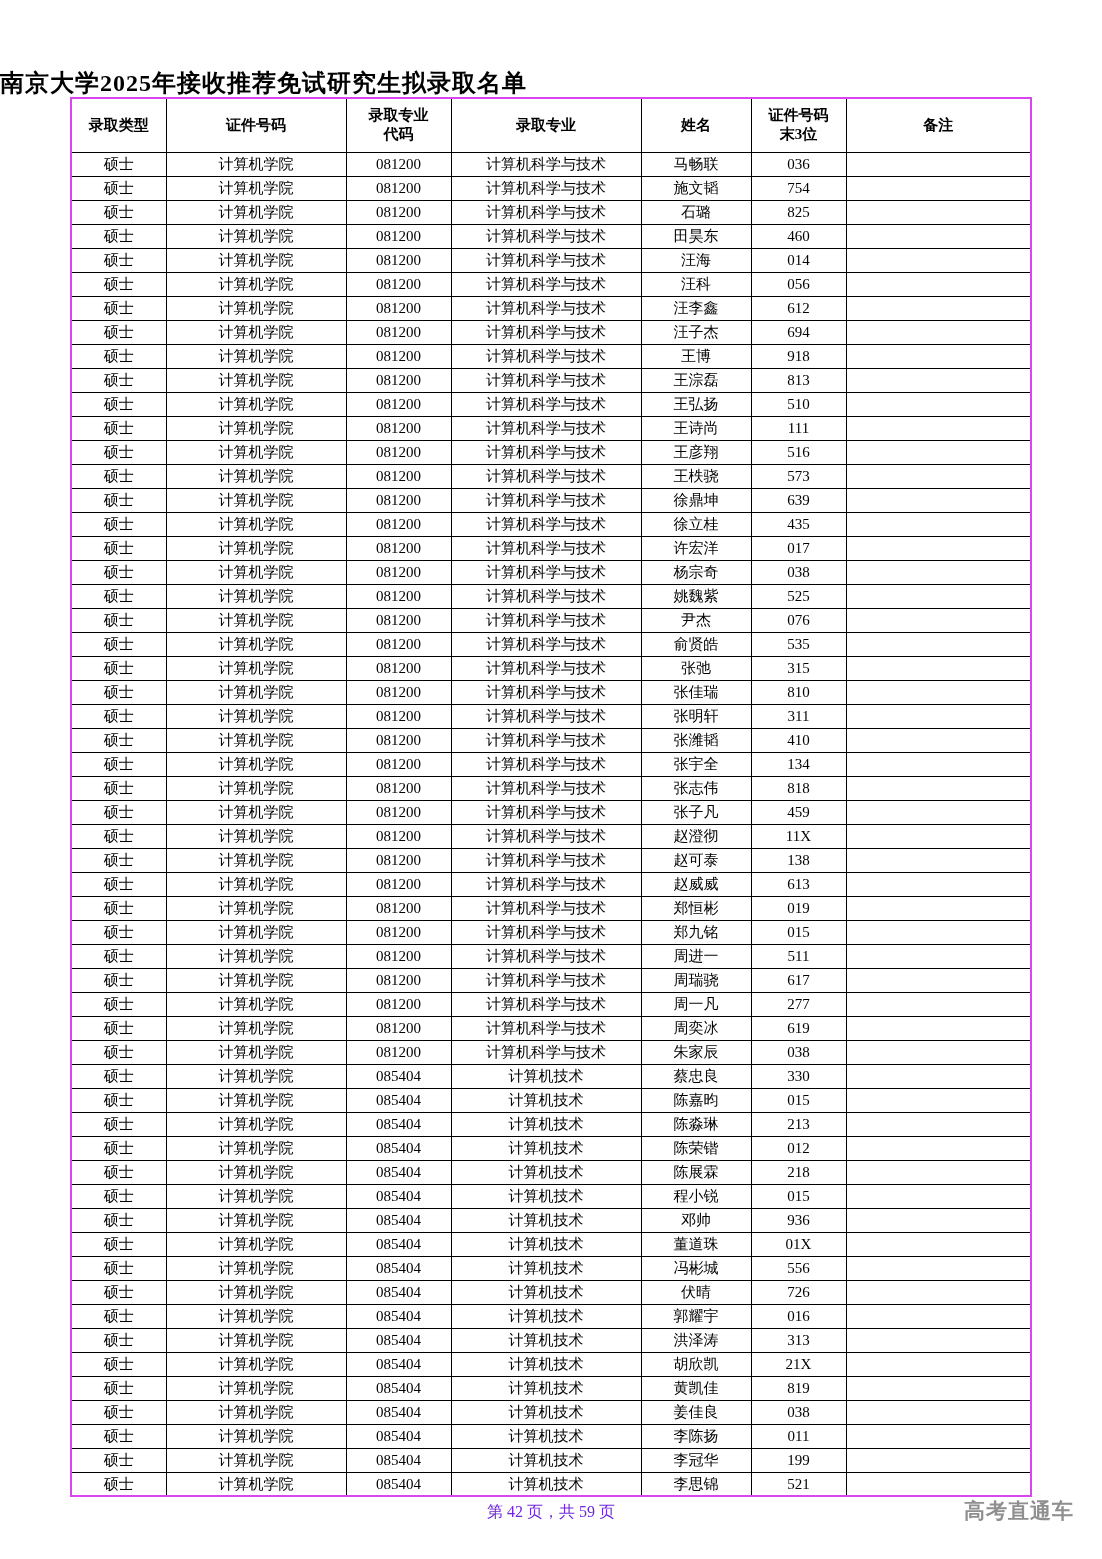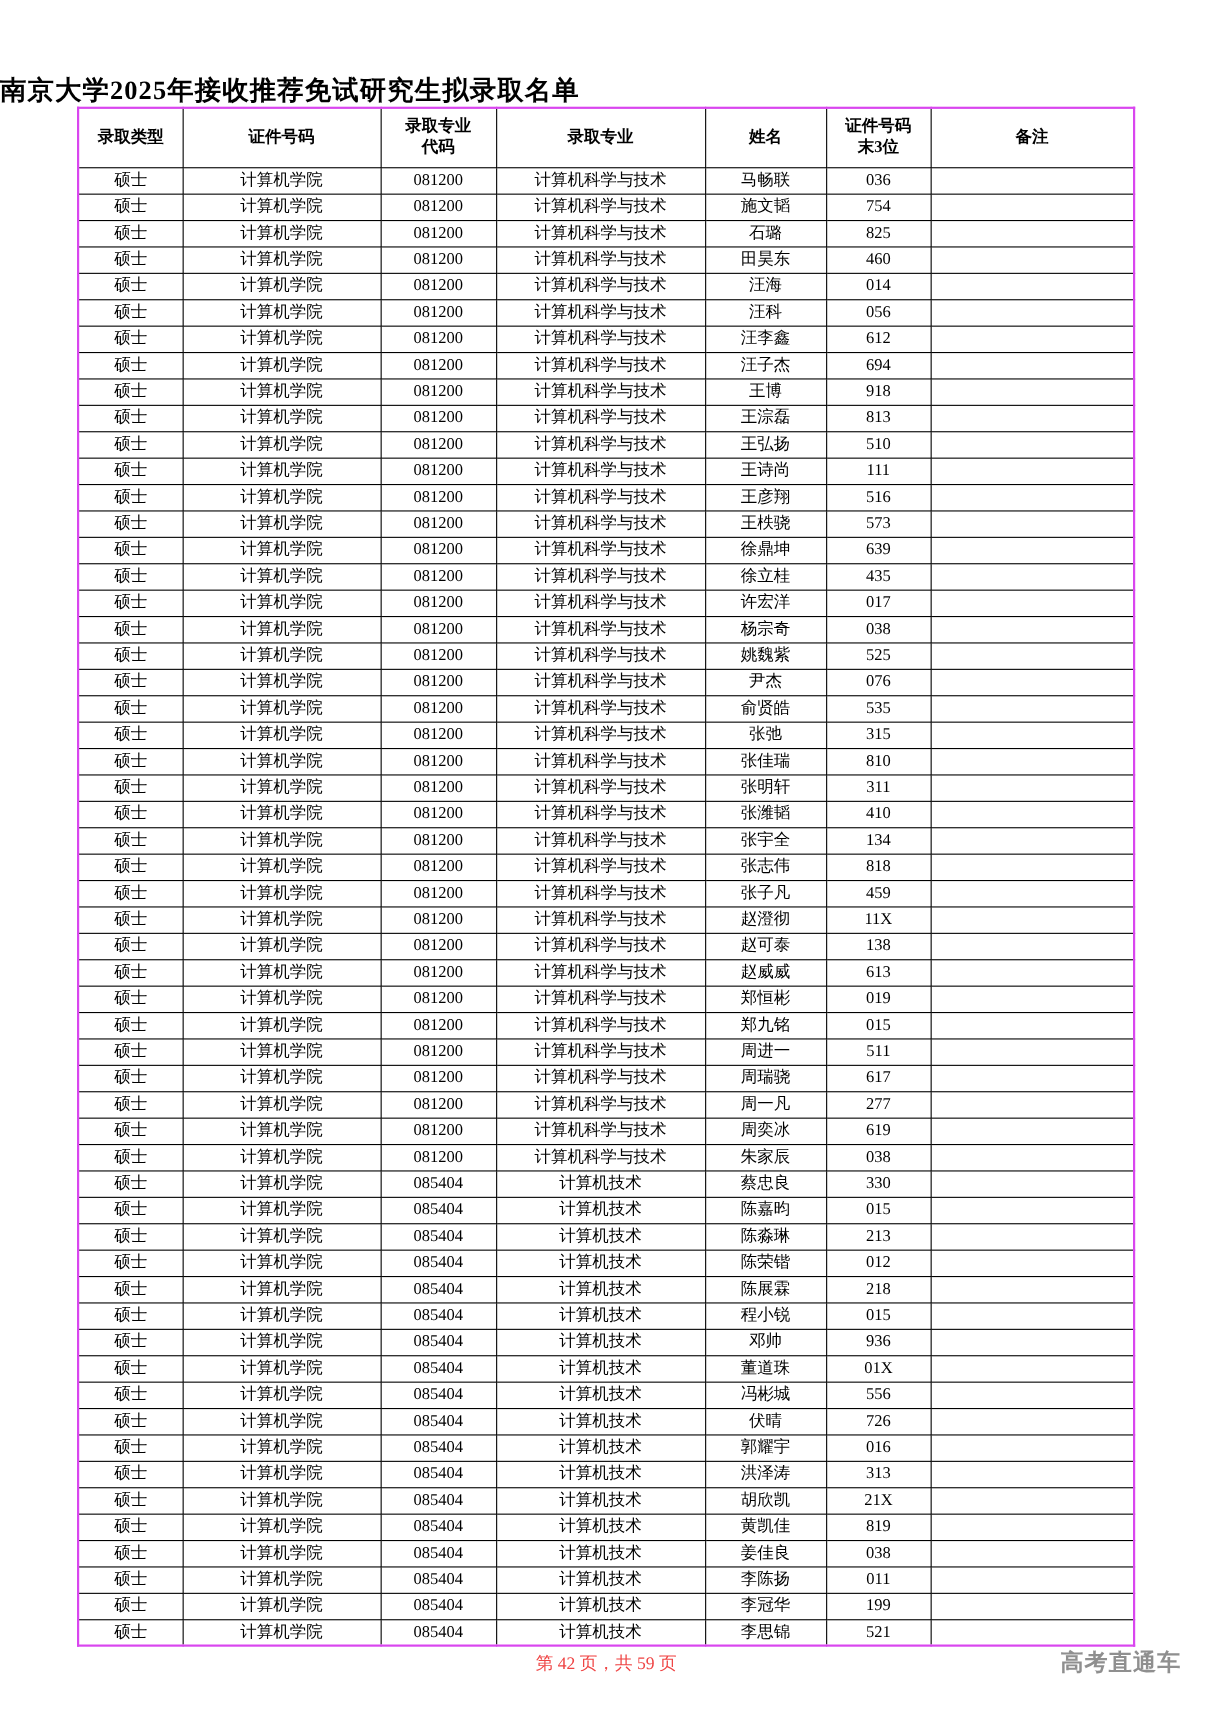--- a/index.html
+++ b/index.html
@@ -48,21 +48,21 @@
     padding: 1px 4px;
     line-height: 18px;
   }
   .page-footer {
     position: absolute;
     top: 1502px;
     left: 0;
     width: 100%;
     text-align: center;
     font-size: 16px;
-    color: #ef4444;
+    color: #6d28d9;
   }
   .watermark {
     position: absolute;
     top: 1497px;
     right: 28px;
     font-size: 21px;
     font-weight: bold;
     color: #8f8f8f;
     font-family: Liberation Mono, monospace;
     letter-spacing: 1px;

